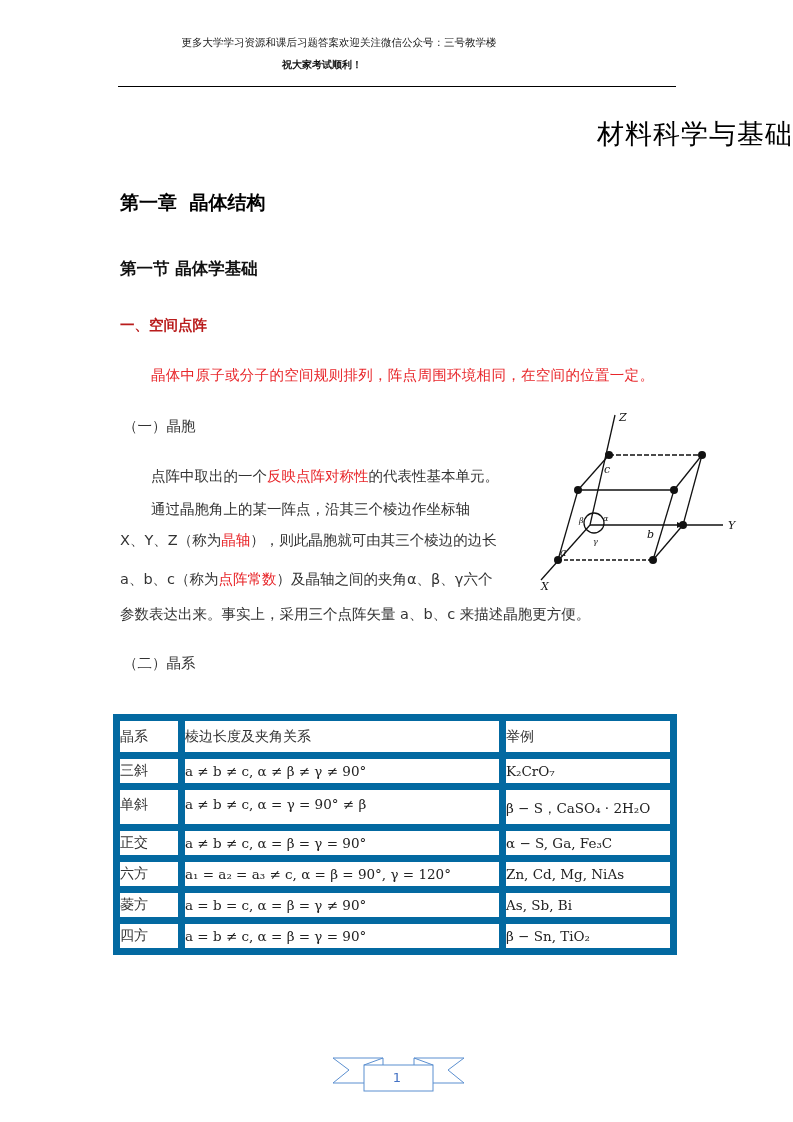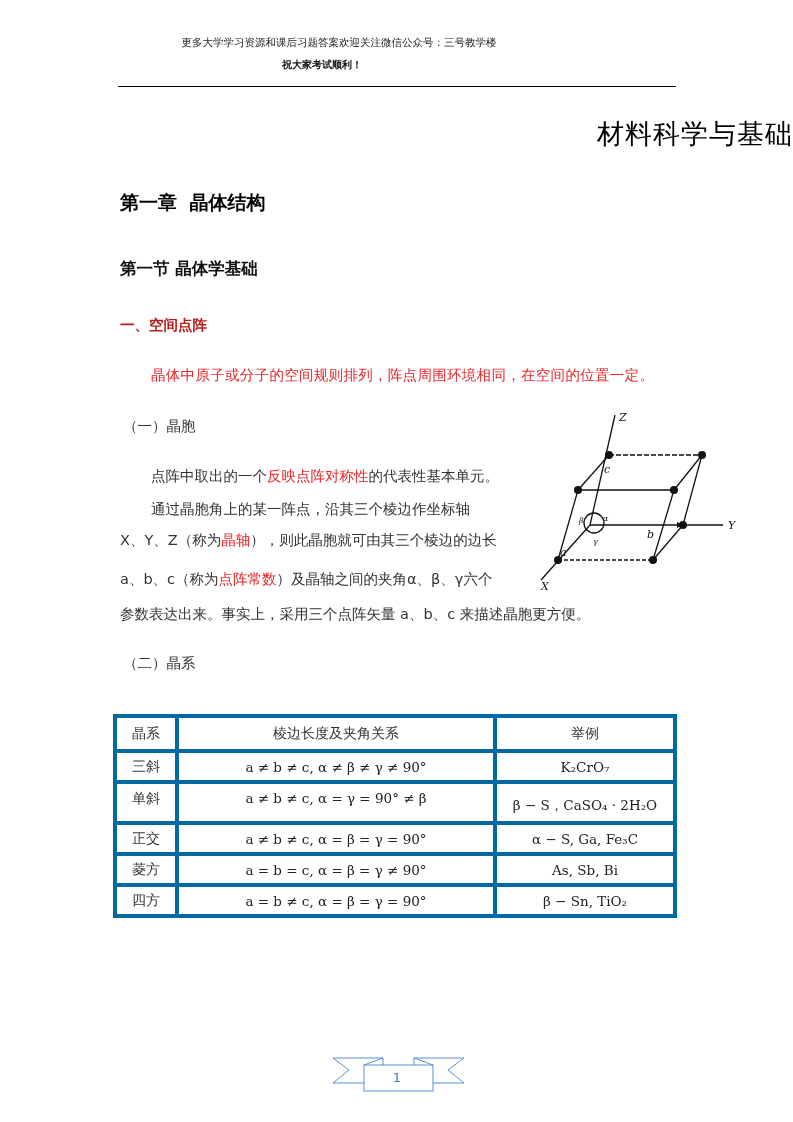--- a/index.html
+++ b/index.html
@@ -52,21 +52,21 @@
 
   .diagram { left: 533px; top: 405px; width: 205px; height: 190px; }
 
   table.crys {
     position: absolute; left: 113px; top: 714px; width: 564px;
     border-collapse: collapse;
     font-family: "DejaVu Serif", "Liberation Serif", serif;
     font-size: 13.5px; color: #222;
   }
   table.crys td, table.crys th {
-    border: 4px solid #0369a1; text-align: center; font-weight: normal;
+    border: 7px solid #0369a1; text-align: left; font-weight: normal;
     padding: 0;
   }
   table.crys th { height: 31px; font-family: "DejaVu Sans", "Liberation Sans", sans-serif; font-size: 14px; color: #333;}
   table.crys td.sys { font-family: "DejaVu Sans", "Liberation Sans", sans-serif; font-size: 14px; color: #333; width: 58px; }
   table.crys td.rel { width: 314px; }
   table.crys tr.r { height: 31px; }
   table.crys tr.r-tall { height: 41px; }
   table.crys tr.r-tall td.sys, table.crys tr.r-tall td.rel { vertical-align: top; padding-top: 6px; }
   table.crys tr.r-tall td.ex { vertical-align: bottom; padding-bottom: 6px; }
 
@@ -172,20 +172,25 @@
       <td class="sys">单斜</td>
       <td class="rel">a ≠ b ≠ c, α = γ = 90° ≠ β</td>
       <td class="ex">β − S，CaSO₄ · 2H₂O</td>
     </tr>
     <tr class="r">
       <td class="sys">正交</td>
       <td class="rel">a ≠ b ≠ c, α = β = γ = 90°</td>
       <td class="ex">α − S, Ga, Fe₃C</td>
     </tr>
     <tr class="r">
+      <td class="sys">六方</td>
+      <td class="rel">a₁ = a₂ = a₃ ≠ c, α = β = 90°, γ = 120°</td>
+      <td class="ex">Zn, Cd, Mg, NiAs</td>
+    </tr>
+    <tr class="r">
       <td class="sys">菱方</td>
       <td class="rel">a = b = c, α = β = γ ≠ 90°</td>
       <td class="ex">As, Sb, Bi</td>
     </tr>
     <tr class="r">
       <td class="sys">四方</td>
       <td class="rel">a = b ≠ c, α = β = γ = 90°</td>
       <td class="ex">β − Sn, TiO₂</td>
     </tr>
   </tbody>

